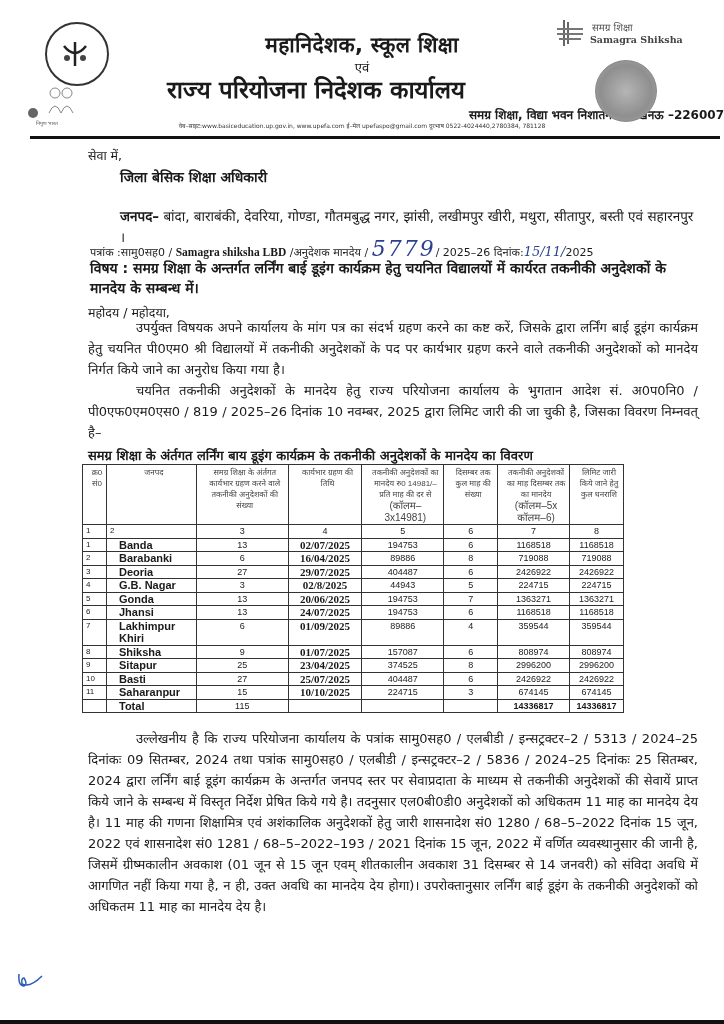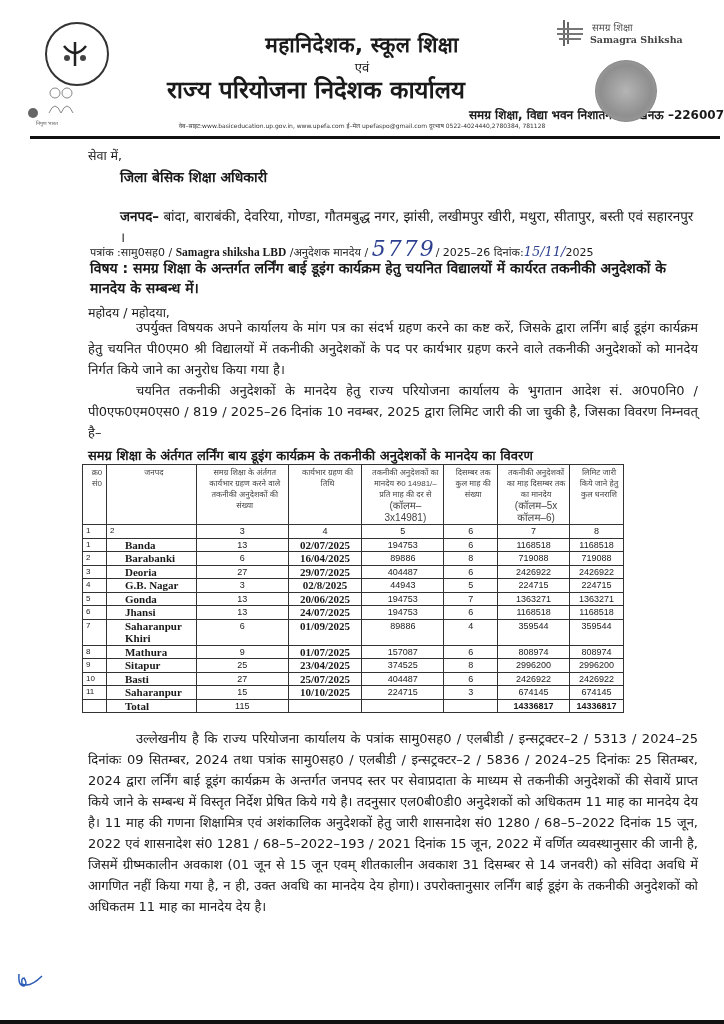--- a/index.html
+++ b/index.html
@@ -37,21 +37,21 @@
 
   .salute { left: 88px; top: 304px; font-size: 12.5px; }
   .para1 { left: 88px; top: 317px; width: 610px; font-size: 13px; line-height: 21px; text-align: justify; text-indent: 48px; }
   .para2 { left: 88px; top: 380px; width: 610px; font-size: 13px; line-height: 21px; text-align: justify; text-indent: 48px; }
   .tbl-title { left: 88px; top: 446px; font-size: 13px; font-weight: bold; }
 
   table.grid { position: absolute; left: 82px; top: 464px; width: 542px; border-collapse: collapse; font-family: "Liberation Sans", sans-serif; }
   table.grid td, table.grid th { border: 1px solid #333; padding: 0 3px; font-size: 9px; text-align: center; height: 12.5px; line-height: 12px; }
   table.grid th { font-weight: normal; font-size: 8px; line-height: 11px; vertical-align: top; color: #444; padding-top: 2px; padding-left: 8px; }
   table.grid th .big { font-size: 10px; }
-  table.grid td.dist { text-align: left; font-family: Liberation Serif, serif; font-weight: bold; font-size: 11px; padding-left: 18px; }
+  table.grid td.dist { text-align: left; font-family: Liberation Sans, sans-serif; font-weight: bold; font-size: 11px; padding-left: 12px; }
   table.grid td.sn { text-align: left; font-size: 8px; }
   table.grid td.date { font-family: "Liberation Serif", serif; font-weight: bold; font-size: 11px; border-radius: 6px; }
   table.grid td.totl { font-weight: bold; }
 
   .para3 { left: 88px; top: 728px; width: 610px; font-size: 13px; line-height: 21px; text-align: justify; text-indent: 48px; }
   .sig { left: 16px; top: 968px; width: 30px; height: 22px; }
   .bottom-rule { left: 0; top: 1020px; width: 724px; height: 4px; background: #111; }
 </style>
 </head>
 <body>
@@ -196,31 +196,31 @@
         <td class="dist">Jhansi</td>
         <td>13</td>
         <td class="date">24/07/2025</td>
         <td>194753</td>
         <td>6</td>
         <td>1168518</td>
         <td>1168518</td>
     </tr>
     <tr style="height:26px">
       <td class="sn" style="vertical-align:top">7</td>
-        <td class="dist" style="line-height:12px">Saharanpur Khiri</td>
+        <td class="dist" style="line-height:12px">Lakhimpur Khiri</td>
         <td style="vertical-align:top">6</td>
         <td class="date" style="vertical-align:top">01/09/2025</td>
         <td style="vertical-align:top">89886</td>
         <td style="vertical-align:top">4</td>
         <td style="vertical-align:top">359544</td>
         <td style="vertical-align:top">359544</td>
     </tr>
     <tr>
       <td class="sn">8</td>
-        <td class="dist">Mathura</td>
+        <td class="dist">Shiksha</td>
         <td>9</td>
         <td class="date">01/07/2025</td>
         <td>157087</td>
         <td>6</td>
         <td>808974</td>
         <td>808974</td>
     </tr>
     <tr>
       <td class="sn">9</td>
         <td class="dist">Sitapur</td>

